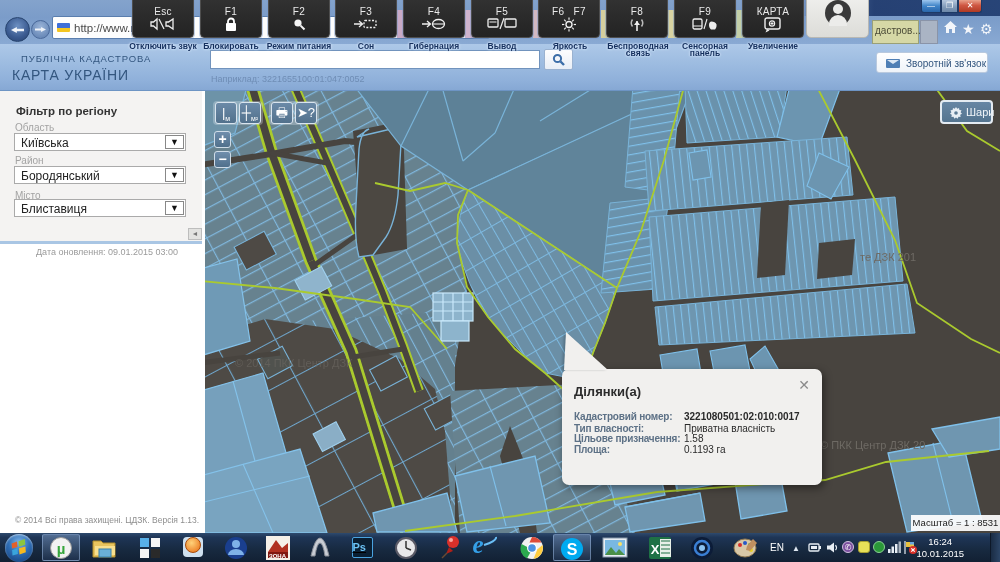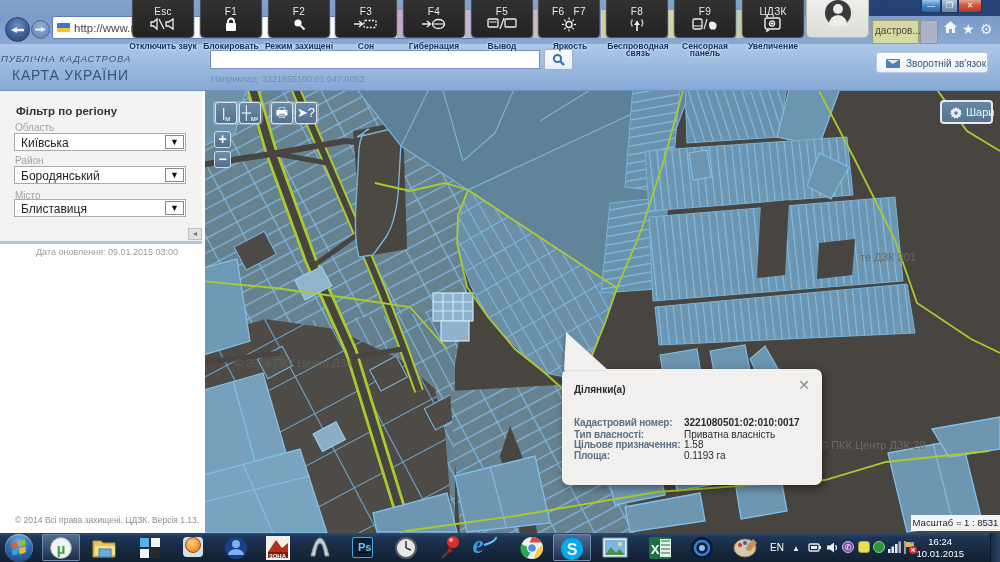--- a/index.html
+++ b/index.html
@@ -55,21 +55,21 @@
   border-radius:50%; background:#3a3a3a; }
 #key-user .circ:before { content:""; position:absolute; left:8px; top:4px; width:10px; height:10px; border-radius:50%; background:#ececea;}
 #key-user .circ:after { content:""; position:absolute; left:4px; top:15px; width:18px; height:11px; border-radius:9px 9px 0 0; background:#ececea;}
 .klabel { position:absolute; z-index:31; font-size:8.5px; font-weight:bold; color:#15305e; text-align:center; width:90px;
   text-shadow:0 0 2px #c9dcf5, 0 0 2px #c9dcf5, 0 0 3px #d9e8fa; line-height:7px; padding-top:2px;}
 
 
 #pageheader { position:absolute; left:0; top:44px; width:1000px; height:47px;
   background:linear-gradient(180deg,#adc8e8 0%,#9cbbe0 45%,#8fb0da 80%,#86a8d4 100%);
   border-bottom:1px solid #6d94c4; }
-#sitetitle1 { position:absolute; left:1px; top:9px; font-size:9.5px; letter-spacing:0.9px; color:#33567f;font-style:italic; }
+#sitetitle1 { position:absolute; left:21px; top:9px; font-size:9.5px; letter-spacing:0.9px; color:#33567f; }
 #sitetitle2 { position:absolute; left:12px; top:23px; font-size:14px; letter-spacing:0.8px; color:#33567f; }
 #searchbox { position:absolute; left:210px; top:6px; width:330px; height:19px; background:#fff; border:1px solid #7193bd; }
 #searchbtn { position:absolute; left:544px; top:5px; width:29px; height:21px; background:linear-gradient(180deg,#fdfdfe,#e8eef6);
   border:1px solid #9ab2d0; border-radius:2px; }
 #searchbtn svg { position:absolute; left:7px; top:3px; }
 #hint { position:absolute; left:211px; top:30px; font-size:9px; color:#6f8db5; }
 #fbbtn { position:absolute; left:876px; top:8px; white-space:nowrap; width:112px; height:21px; background:linear-gradient(180deg,#ffffff,#eef3f9);
   border:1px solid #b9c9de; border-radius:3px; font-size:10px; color:#33567f; line-height:19px;padding-left:37px; }
 #fbbtn .env { position:absolute; left:9px; top:6px; width:14px; height:9px; background:#4f7fb5; border-radius:1px;}
 #fbbtn .env:after { content:""; position:absolute; left:1px; top:1px; border-left:6px solid transparent; border-right:6px solid transparent; border-top:4px solid #dce8f4; }
@@ -104,24 +104,24 @@
   color:#f2f6fa; font-size:11px; padding:4px 0 0 24px; box-sizing:border-box; }
 #scalebox { position:absolute; left:706px; top:424px; z-index:6; width:89px; height:16px; background:rgba(255,255,255,.92);
   font-size:9.5px; color:#222; text-align:center; line-height:16px; }
 
 
 #popup { position:absolute; left:357px; top:278px; width:260px; height:116px; z-index:10;
   background:#f1f0ee; border-radius:7px; box-shadow:2px 3px 8px rgba(0,0,0,.45); }
 #popup .spike { position:absolute; left:2px; top:-37px; width:0; height:0;
   border-left:2px solid transparent; border-right:42px solid transparent; border-bottom:38px solid #f1f0ee;
   filter:drop-shadow(-2px 0 1px rgba(0,0,0,.2)); }
-#popup h2 { position:absolute; left:12px; top:15px; font-size:10px; color:#2c2c2c; }
+#popup h2 { position:absolute; left:12px; top:15px; font-size:13px; color:#2c2c2c; }
 #popup .x { position:absolute; right:12px; top:8px; font-size:14px; color:#8a8a8a; }
 .prow { position:absolute; left:12px; font-size:10px; white-space:nowrap; }
-.prow .pl { display:inline-block; width:110px; color:#5d7186; font-weight:bold; letter-spacing:-0.2px;margin-top:6px; }
+.prow .pl { display:inline-block; width:110px; color:#5d7186; font-weight:bold; letter-spacing:-0.2px; }
 .prow .pv { color:#2a2a2a; }
 
 
 #taskbar { position:absolute; left:0; top:533px; width:1000px; height:29px;
   background:linear-gradient(180deg,#2e4a6e 0%,#1e3556 15%,#17293f 60%,#122033 100%); z-index:40; }
 #tray { position:absolute; right:80px; top:0; height:29px; color:#f5f5f5; font-size:10px; }
 #clock { position:absolute; right:36px; top:3px; color:#fff; font-size:9.5px; text-align:center; line-height:11.5px; }
 #showdesk { position:absolute; right:0; top:0; width:10px; height:29px; background:linear-gradient(90deg,#1a2c44,#2c4566); border-left:1px solid #0d1828; }
 </style>
 </head>
@@ -405,35 +405,35 @@
     <div class="key" style="left:674px;">
         <div class="kl">F9</div>
         <div class="ki"><svg width="26" height="14" viewBox="0 0 26 14">
             <rect x="1" y="2" width="9" height="10" rx="1.5" fill="none" stroke="#eee" stroke-width="1.3"></rect>
             <line x1="1" y1="9" x2="10" y2="9" stroke="#eee" stroke-width="1"></line>
             <line x1="12" y1="12" x2="15" y2="2" stroke="#eee" stroke-width="1.1"></line>
             <path d="M17 8 c0-2 1-3.5 2.5-3.5 2 0 4.5 1 5 3 .4 1.8-.5 4-1.5 5 h-4 c-1-1-2-2.5-2-4.5 Z" fill="#eee"></path>
           </svg></div>
       </div>
     <div class="key" style="left:742px;">
-        <div class="kl">ЦДЗК</div>
+        <div class="kl">КАРТА</div>
         <div class="ki"><svg width="18" height="16" viewBox="0 0 18 16">
             <rect x="1" y="1" width="15" height="11" rx="2" fill="none" stroke="#eee" stroke-width="1.4"></rect>
             <circle cx="8" cy="6.5" r="2.6" fill="none" stroke="#eee" stroke-width="1.2"></circle>
             <line x1="8" y1="5" x2="8" y2="8" stroke="#eee" stroke-width="1"></line>
             <line x1="6.5" y1="6.5" x2="9.5" y2="6.5" stroke="#eee" stroke-width="1"></line>
             <path d="M3 12 l-1.5 3.5 4 -2" fill="#eee"></path>
           </svg></div>
       </div>
     <div id="key-user">
         <div class="circ"></div>
       </div>
     <div class="klabel" style="left:118px;top:41px;">Отключить звук</div>
     <div class="klabel" style="left:186px;top:41px;">Блокировать</div>
-    <div class="klabel" style="left:254px;top:41px;">Режим захищені</div>
+    <div class="klabel" style="left:254px;top:41px;">Режим питания</div>
     <div class="klabel" style="left:321px;top:41px;">Сон</div>
     <div class="klabel" style="left:389px;top:41px;">Гибернация</div>
     <div class="klabel" style="left:457px;top:41px;">Вывод</div>
     <div class="klabel" style="left:525px;top:41px;">Яркость</div>
     <div class="klabel" style="left:593px;top:41px;">Беспроводная<br>связь</div>
     <div class="klabel" style="left:660px;top:41px;">Сенсорная<br>панель</div>
     <div class="klabel" style="left:728px;top:41px;">Увеличение</div>
   </div>
 
   <div id="taskbar">
@@ -475,21 +475,21 @@
         </svg></div>
   <div style="position:absolute;left:260px;top:1px;width:36px;height:27px;border-radius:2px;text-align:center;"><svg width="24" height="24" viewBox="0 0 24 24" style="margin-top:2px">
           <rect width="24" height="24" fill="#f5f0e8"></rect>
           <path d="M2 16 L10 4 L16 12 L22 7 V16 Z" fill="#b03020"></path>
           <rect x="2" y="16" width="20" height="6" fill="#801810"></rect>
           <text x="3" y="21.5" font-size="6" fill="#fff" font-family="Liberation Sans" font-weight="bold">ЗОНА</text>
         </svg></div>
   <div style="position:absolute;left:302px;top:1px;width:36px;height:27px;border-radius:2px;text-align:center;"><svg width="26" height="26" viewBox="0 0 26 26">
           <path d="M4 22 Q8 4 13 4 Q18 4 22 22 L18 22 Q16 9 13 9 Q10 9 8 22 Z" fill="#c8ccd4" stroke="#8a8f98"></path>
         </svg></div>
-  <div style="position:absolute;left:344px;top:1px;width:36px;height:27px;border-radius:2px;text-align:right;text-decoration:underline;">
+  <div style="position:absolute;left:344px;top:1px;width:36px;height:27px;border-radius:2px;text-align:left;text-decoration:underline;">
         <div style="margin:3px auto;width:21px;height:21px;background:#0a1f33;border:1px solid #4aa3e0;border-radius:2px;color:#6cc3f5;font-size:11px;font-weight:bold;line-height:19px;">Ps</div>
       </div>
   <div style="position:absolute;left:388px;top:1px;width:36px;height:27px;border-radius:2px;text-align:center;"><svg width="24" height="24" viewBox="0 0 24 24" style="margin-top:2px">
           <circle cx="12" cy="12" r="10" fill="#e8e8ea" stroke="#5a5a66" stroke-width="2"></circle>
           <line x1="12" y1="12" x2="12" y2="5" stroke="#333" stroke-width="1.5"></line>
           <line x1="12" y1="12" x2="17" y2="14" stroke="#333" stroke-width="1.5"></line>
         </svg></div>
   <div style="position:absolute;left:433px;top:1px;width:36px;height:27px;border-radius:2px;text-align:center;"><svg width="24" height="26" viewBox="0 0 24 26">
           <circle cx="14" cy="8" r="6" fill="#d8302a"></circle>
           <circle cx="12" cy="6" r="2" fill="#f8a8a0"></circle>

